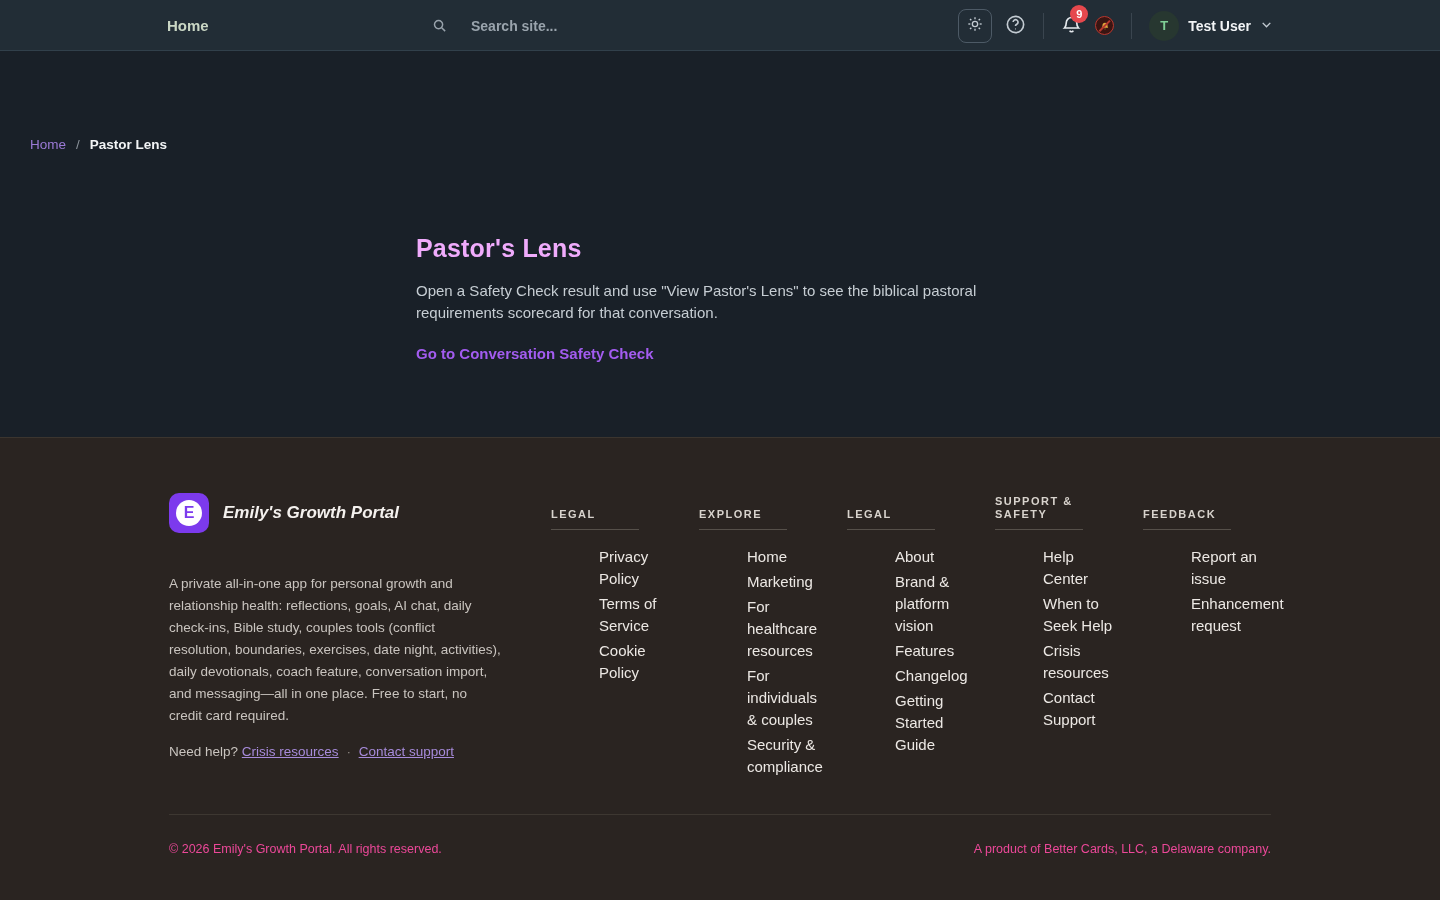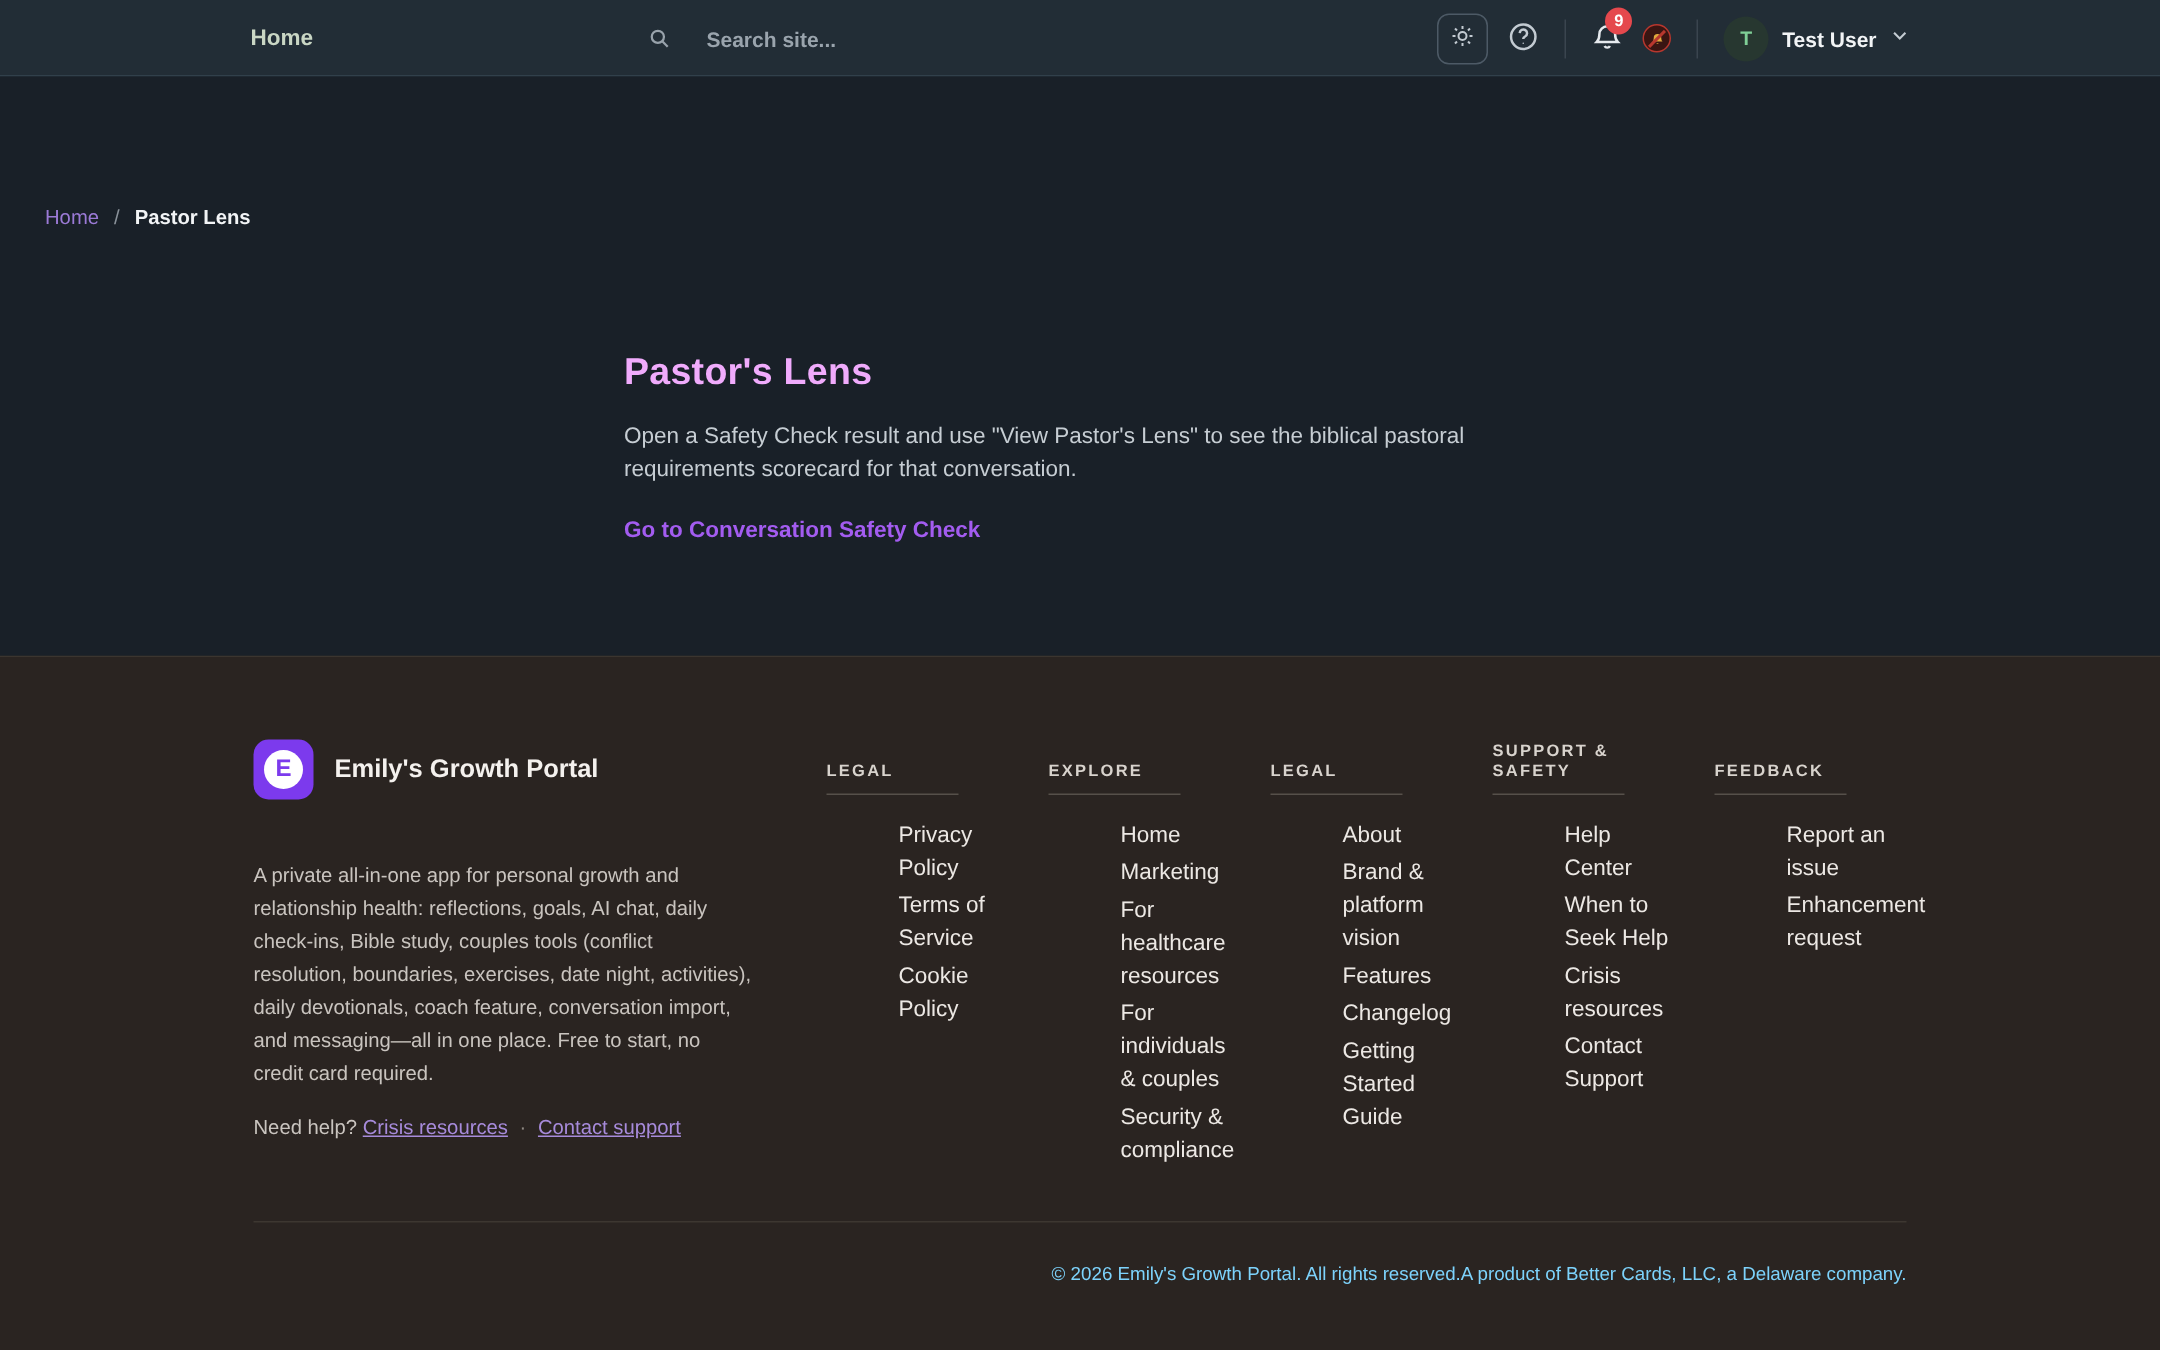--- a/index.html
+++ b/index.html
@@ -180,21 +180,21 @@
     display: flex; align-items: center; justify-content: center;
   }
   .logo-circle {
     width: 26px; height: 26px;
     background: #ffffff;
     border-radius: 50%;
     display: flex; align-items: center; justify-content: center;
     color: #7c3aed;
     font-size: 16px; font-weight: bold;
   }
-  .brand-name { font-size: 17px; font-weight: bold; color: #f4f1ee; }
+  .brand-name { font-size: 17px; font-weight: bold; color: #f4f1ee; font-style: italic; }
   .brand-desc {
     margin-top: 40px;
     width: 332px;
     font-size: 13.5px;
     line-height: 22px;
     color: #c9c4bf;
   }
   .need-help {
     margin-top: 17px;
     font-size: 13.5px;
@@ -239,25 +239,25 @@
   }
 
   .footer-rule {
     width: 1102px;
     height: 1px;
     background: #3d3731;
     margin-top: 33px;
   }
   .footer-bottom {
     display: flex;
-    justify-content: flex-end;
+    justify-content: space-between;
     align-items: center;
     padding-top: 27px;
     font-size: 12.5px;
-    color: #7dd3fc;
+    color: #ec4899;
   }
 </style>
 </head>
 <body>
 
 <header class="navbar">
   <a class="nav-home">Home</a>
 
   <div class="nav-search">
     <span>

